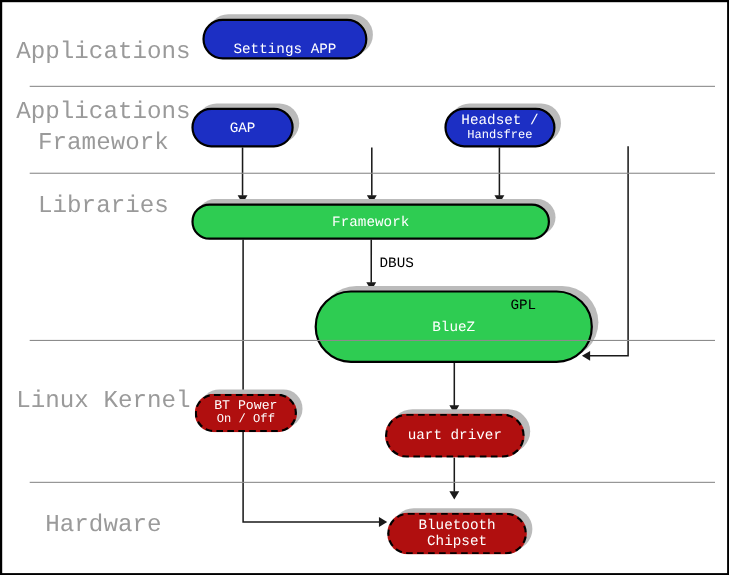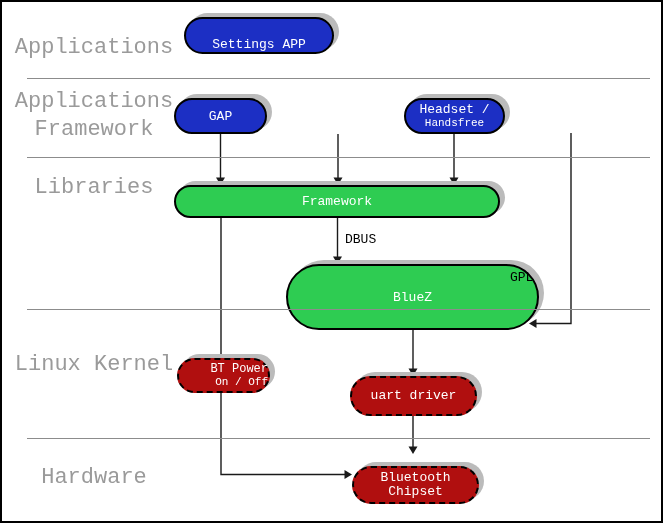--- a/index.html
+++ b/index.html
@@ -109,28 +109,28 @@
     <span>Headset /</span>
     <span class="sub">Handsfree</span>
   </div>
 
   <div class="pill green" style="left:172px;top:183px;width:326px;height:33px;border-radius:16.5px;">
     <span>Framework</span>
   </div>
   <div class="pill green" style="left:284px;top:262px;width:253px;height:66px;border-radius:33px;">
     <span>BlueZ</span>
   </div>
-  <div class="annot" style="left:508px;top:268px;text-align:center;">
+  <div class="annot" style="left:462px;top:268px;text-align:center;">
     <span>GPL</span>
   </div>
   <div class="annot" style="left:343px;top:230px;">
     <span>DBUS</span>
   </div>
 
-  <div class="pill red" style="left:175px;top:356px;width:93px;height:35px;border-radius:17.5px;align-items:flex-end;">
+  <div class="pill red" style="left:175px;top:356px;width:93px;height:35px;border-radius:17.5px;">
     <span>BT Power</span>
     <span class="sub">On / Off</span>
   </div>
   <div class="pill red" style="left:348px;top:374px;width:127px;height:40px;border-radius:20px;font-size:13px;">
     <span>uart driver</span>
   </div>
 
   <div class="pill red" style="left:350px;top:452px;width:127px;height:38px;border-radius:19px;font-size:13px;margin-top:12px;">
     <span>Bluetooth</span>
     <span>Chipset</span>

